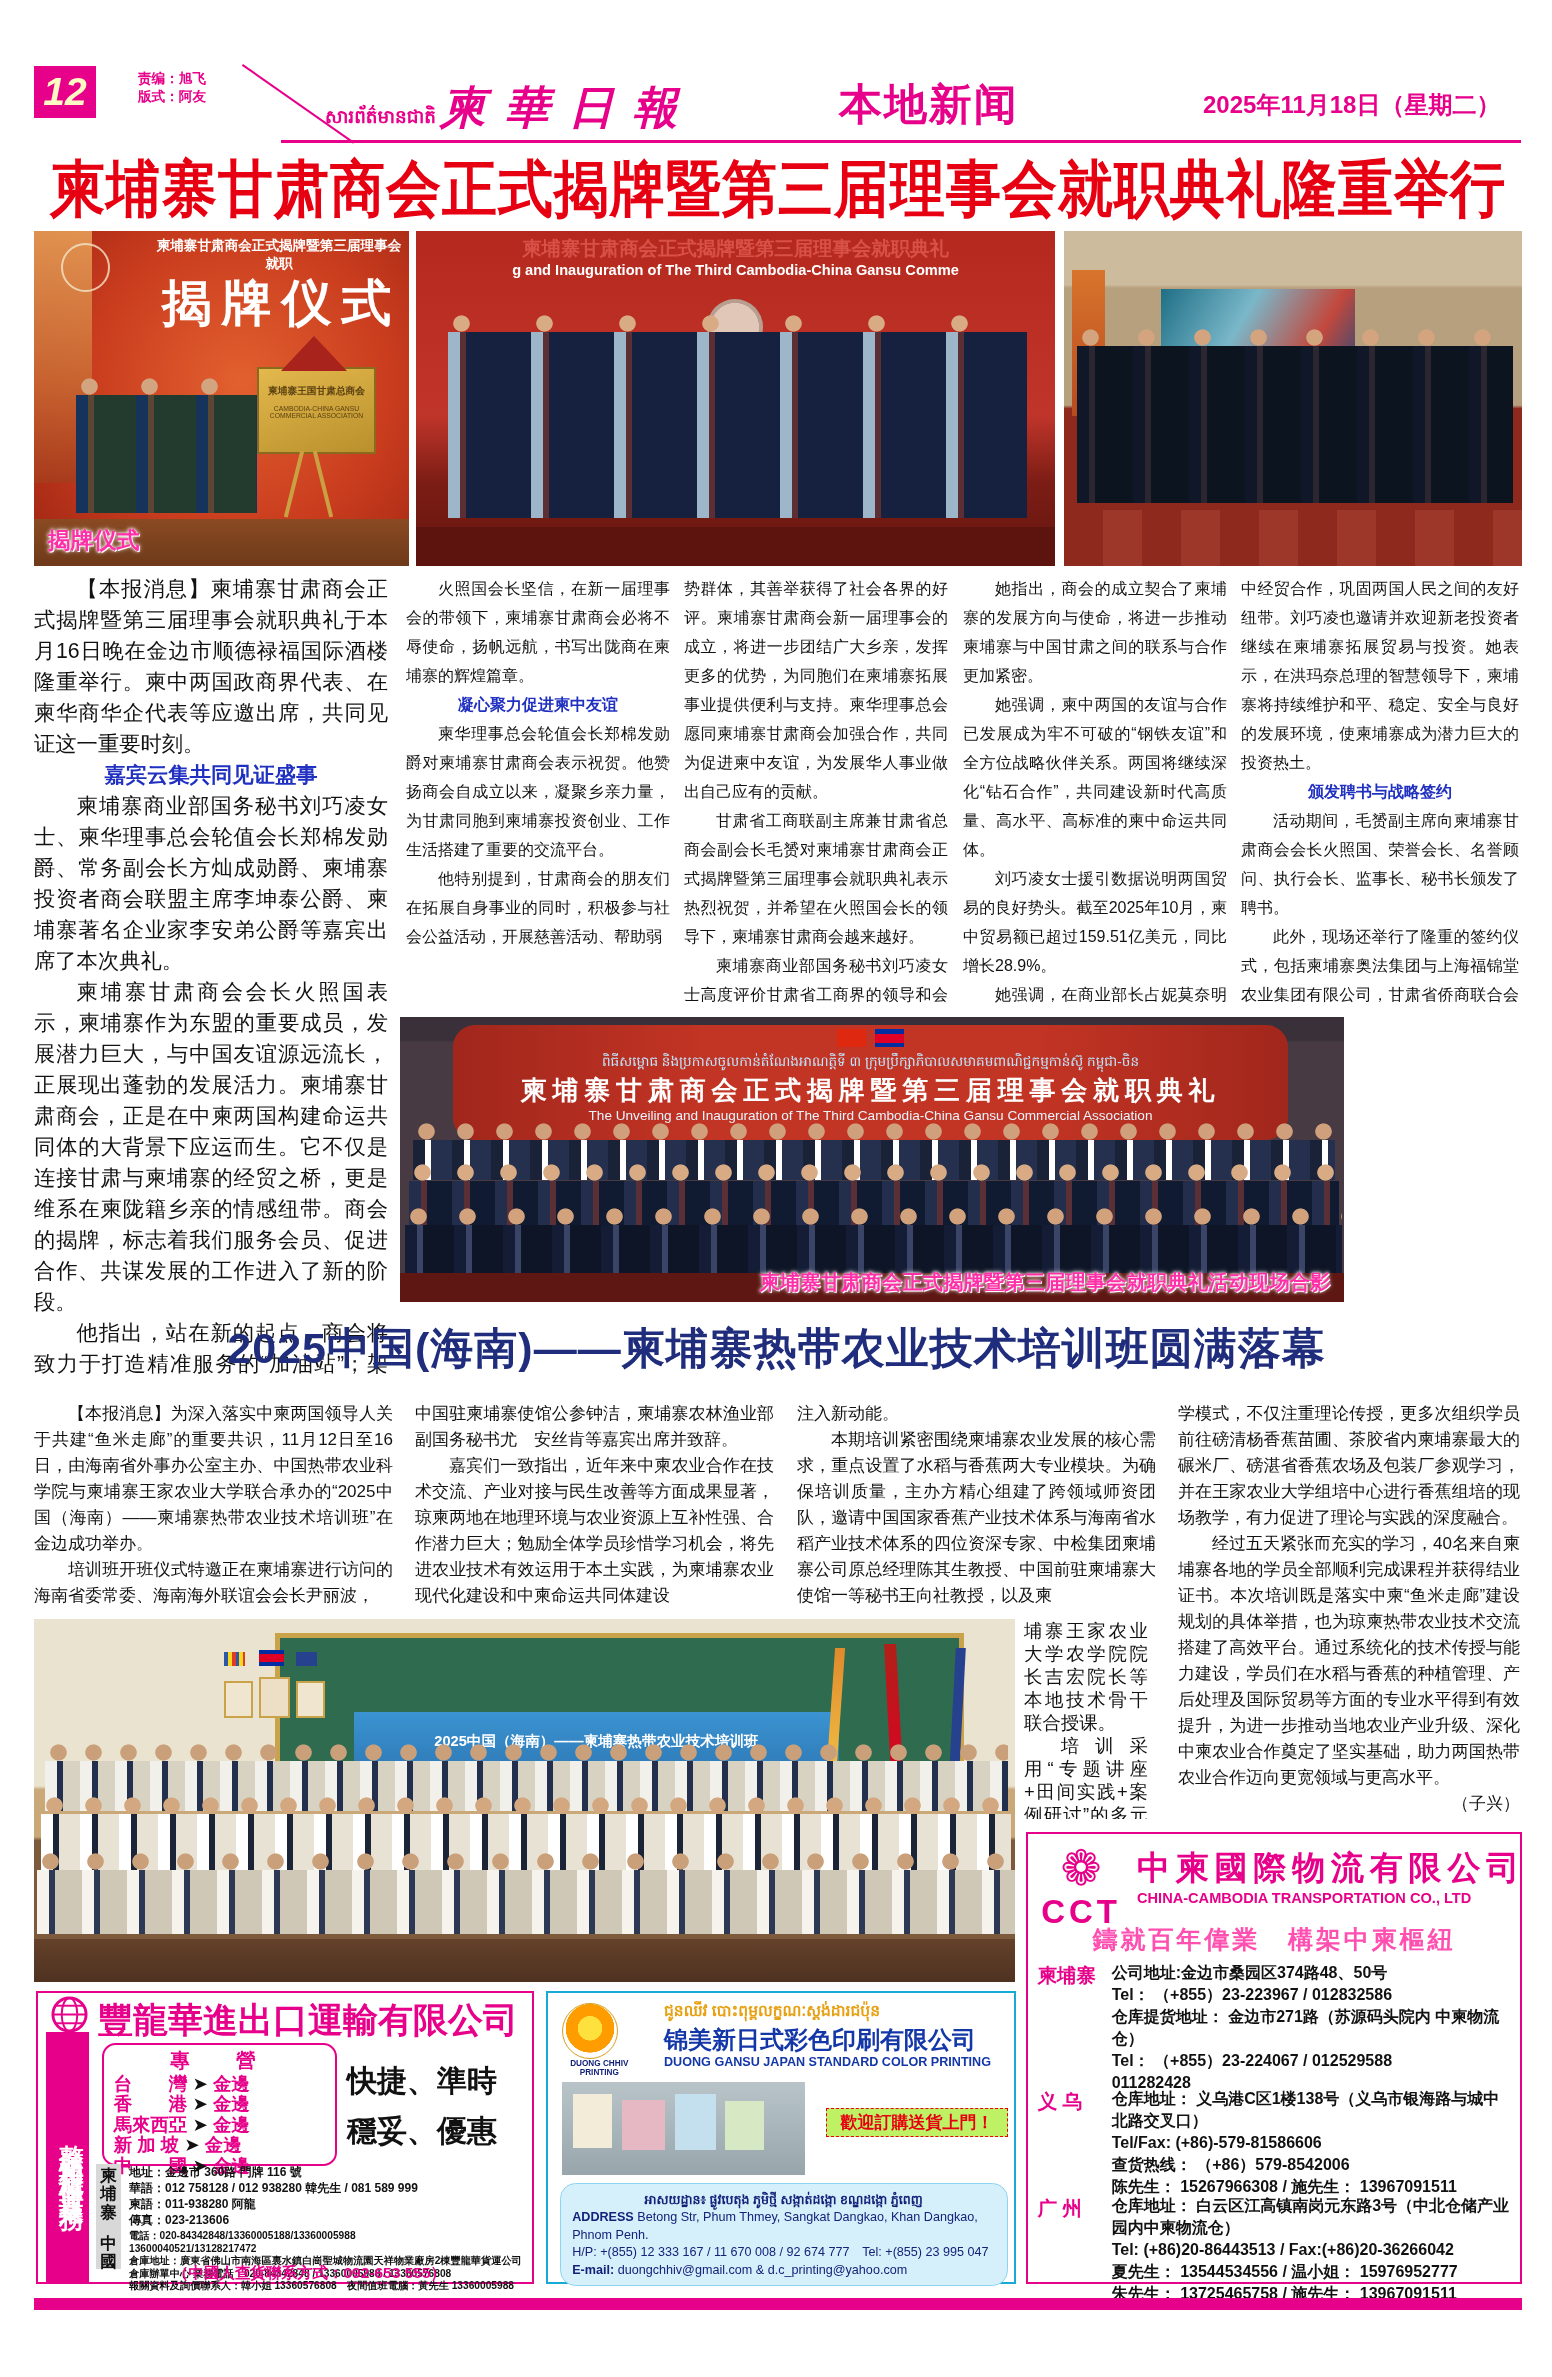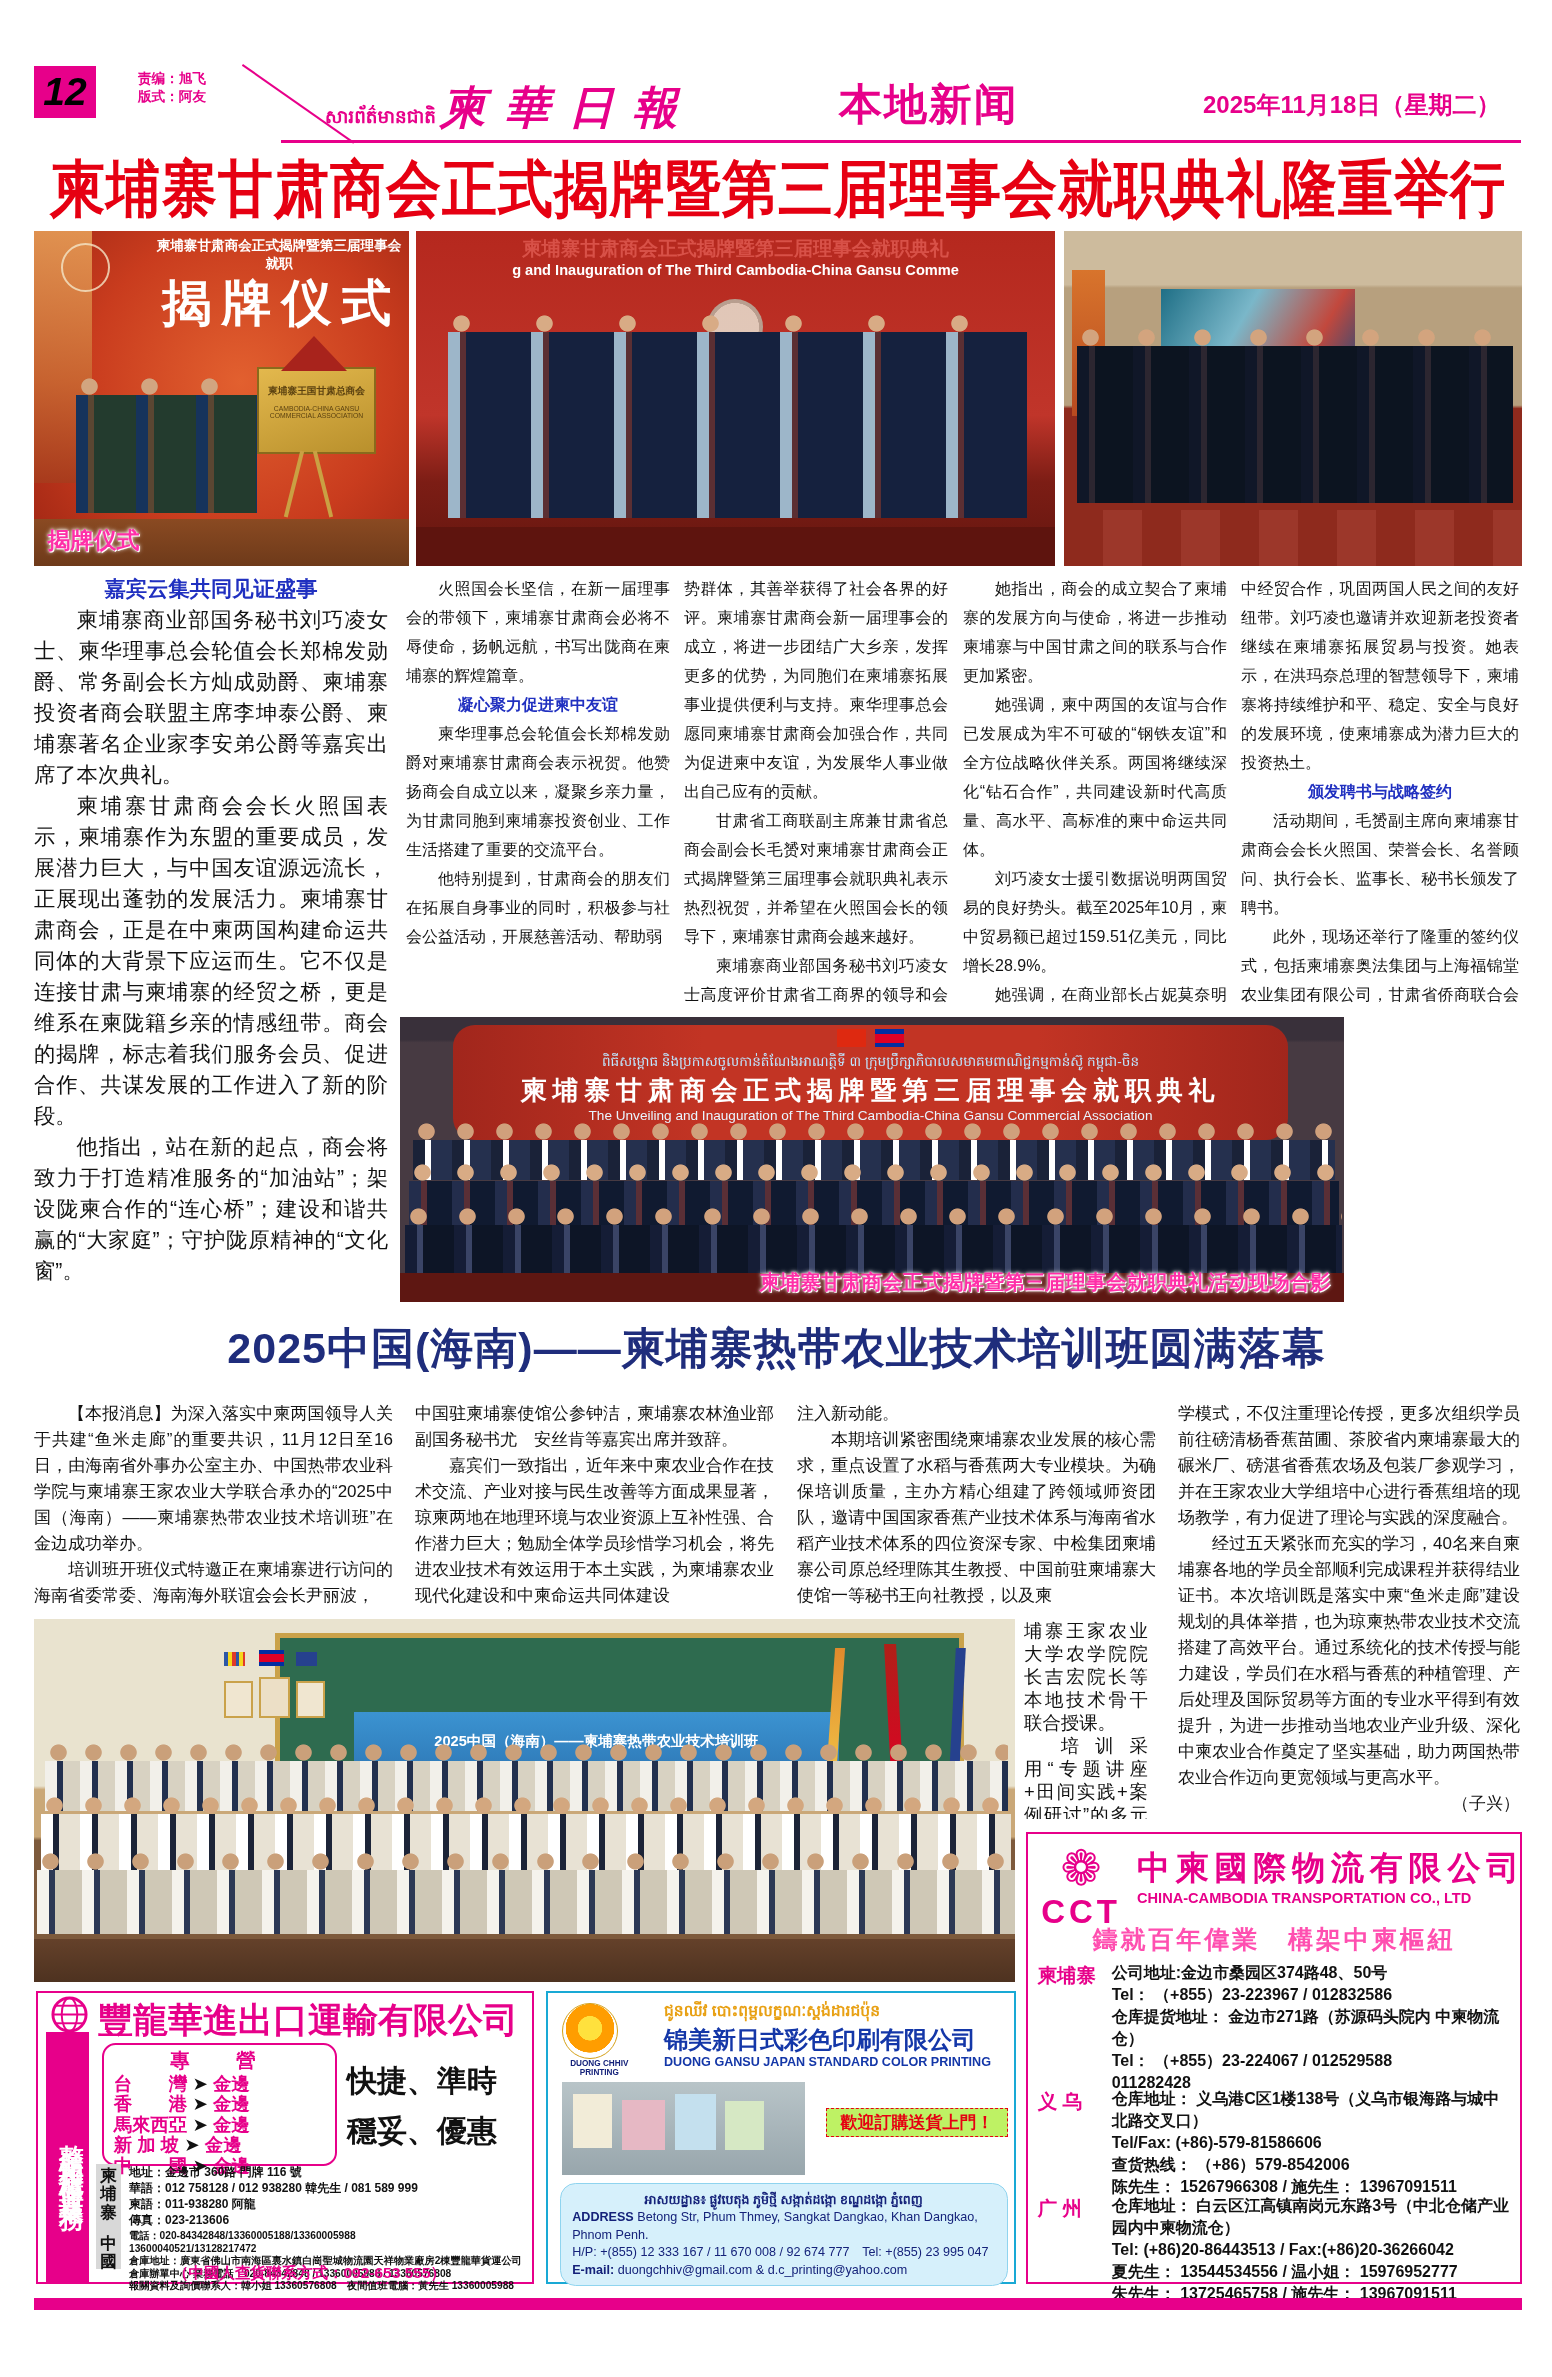--- a/index.html
+++ b/index.html
@@ -1,20 +1,20 @@
 <!DOCTYPE html>
 <html><head>
 <meta charset="utf-8">
 <style>
   html,body{margin:0;padding:0;background:#fff;}
   #page{position:relative;width:1553px;height:2377px;background:#fff;overflow:hidden;
         font-family:"Liberation Sans","DejaVu Sans",sans-serif;}
   .abs{position:absolute;}
   
-  .pagenum{background:#e7008a;color:#000000;font-style:italic;font-weight:bold;
+  .pagenum{background:#e7008a;color:#fef9c3;font-style:italic;font-weight:bold;
            font-size:39px;text-align:center;line-height:52px;}
   .edinfo{font-size:13.6px;line-height:18.4px;color:#e7008a;font-weight:bold;margin-left:32px;}
   .masthead-kh{font-size:18.4px;font-weight:bold;color:#e7008a;}
   .masthead-cn{font-size:45px;font-weight:bold;color:#e7008a;font-family:"Liberation Serif","DejaVu Serif",serif;font-style:italic;letter-spacing:3.9px;}
   .section-title{font-size:43px;font-weight:900;color:#e7008a;letter-spacing:1.9px;}
   .dateline{font-size:24px;font-weight:bold;color:#e7008a;}
   .hrule{background:#e7008a;}
   .diag{background:#e7008a;transform:rotate(35deg);transform-origin:left top;}
   
   .headline1{font-size:55px;font-weight:900;color:#e60012;letter-spacing:1px;
@@ -128,20 +128,21 @@
   </div>
 
   <div class="abs photo" style="left:1064px;top:231px;width:458px;height:335px;background:linear-gradient(180deg,#cdbb9d 0 16%,#b7a07e 17% 52%,#8e2a1d 53% 100%);">
     <div class="abs" style="left:97px;top:58px;width:194px;height:93px;background:linear-gradient(120deg,#1f6f86,#7ab7c9 40%,#c2483d 75%,#274b7a);"></div>
     <div class="abs" style="left:7.8px;top:39px;width:33px;height:146px;background:linear-gradient(180deg,#d8742c,#b84a20);"></div>
     <div class="crowd" style="left:9.7px;top:97px;width:439px;height:175px;--w:56px;--skin:#d3a47e;--s1:#101728;--s2:#2c2630;--s3:#0c1420;"></div>
     <div class="abs" style="left:0;bottom:0;width:100%;height:56px;background:repeating-linear-gradient(90deg,#8e2a1d 0 39px,#9c372a 39px 78px);"></div>
   </div>
 
   <div class="abs col c-lead" style="left:34px;top:574px;width:354px;height:807px;">
+    <p>【本报消息】柬埔寨甘肃商会正式揭牌暨第三届理事会就职典礼于本月16日晚在金边市顺德禄福国际酒楼隆重举行。柬中两国政商界代表、在柬华商华企代表等应邀出席，共同见证这一重要时刻。</p>
     <p class="subhead">嘉宾云集共同见证盛事</p>
     <p>柬埔寨商业部国务秘书刘巧凌女士、柬华理事总会轮值会长郑棉发勋爵、常务副会长方灿成勋爵、柬埔寨投资者商会联盟主席李坤泰公爵、柬埔寨著名企业家李安弟公爵等嘉宾出席了本次典礼。</p>
     <p>柬埔寨甘肃商会会长火照国表示，柬埔寨作为东盟的重要成员，发展潜力巨大，与中国友谊源远流长，正展现出蓬勃的发展活力。柬埔寨甘肃商会，正是在中柬两国构建命运共同体的大背景下应运而生。它不仅是连接甘肃与柬埔寨的经贸之桥，更是维系在柬陇籍乡亲的情感纽带。商会的揭牌，标志着我们服务会员、促进合作、共谋发展的工作进入了新的阶段。</p>
     <p>他指出，站在新的起点，商会将致力于打造精准服务的“加油站”；架设陇柬合作的“连心桥”；建设和谐共赢的“大家庭”；守护陇原精神的“文化窗”。</p>
   </div>
 
   <div class="abs col c-sm" style="left:406px;top:574px;width:264px;height:435px;">
     <p>火照国会长坚信，在新一届理事会的带领下，柬埔寨甘肃商会必将不辱使命，扬帆远航，书写出陇商在柬埔寨的辉煌篇章。</p>
     <p class="subhead">凝心聚力促进柬中友谊</p>
     <p>柬华理事总会轮值会长郑棉发勋爵对柬埔寨甘肃商会表示祝贺。他赞扬商会自成立以来，凝聚乡亲力量，为甘肃同胞到柬埔寨投资创业、工作生活搭建了重要的交流平台。</p>

